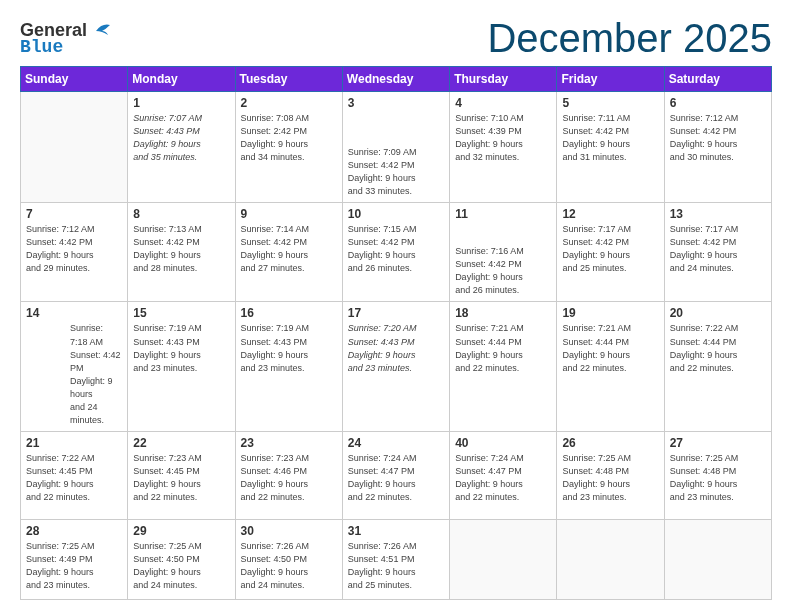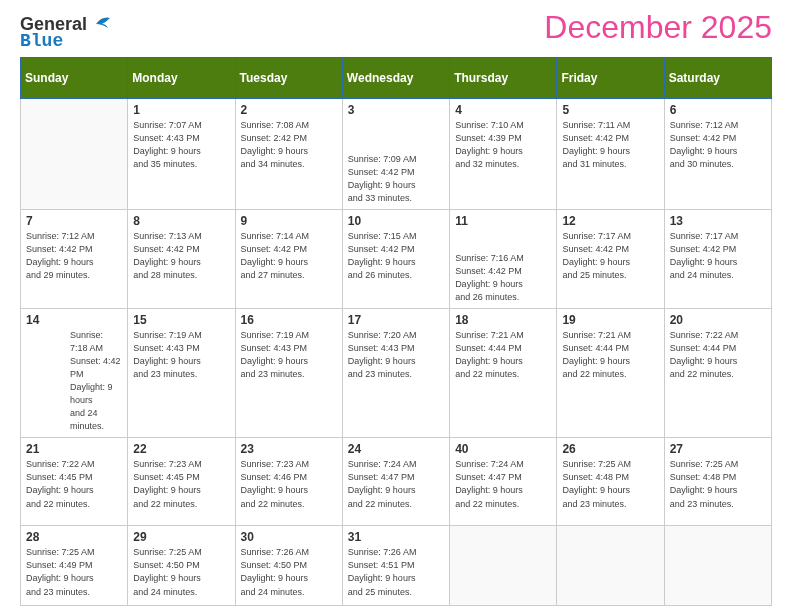--- a/index.html
+++ b/index.html
@@ -9,61 +9,60 @@
       font-family: Arial, sans-serif;
       background: #fff;
       overflow: hidden;
     }
     .page {
       width: 792px;
       height: 612px;
       padding: 16px 20px 12px 20px;
       display: flex;
       flex-direction: column;
-      justify-content: center;
     }
     .header {
       display: flex;
       align-items: flex-start;
       justify-content: space-between;
       margin-bottom: 6px;
     }
     .logo {
       display: flex;
       flex-direction: column;
       align-items: flex-start;
       margin-top: 4px;
     }
     .title-block {
       text-align: right;
     }
     .main-title {
-      font-size: 32px;
-      color: #ec4899;
+      font-size: 40px;
+      color: #0c4a6e;
       font-weight: normal;
       line-height: 1.1;
     }
     .subtitle {
       font-size: 14px;
       color: #555;
       margin-top: 2px;
     }
     .calendar {
       flex: 1;
       border: 1px solid #ccc;
       border-collapse: collapse;
       width: 100%;
       table-layout: fixed;
     }
     .calendar th {
-      background: #4d7c0f;
+      background: #6d28d9;
       color: #fff;
       font-size: 12px;
       font-weight: bold;
-      padding: 13px 4px;
+      padding: 5px 4px;
       border: 1px solid #2a6aaf;
       text-align: left;
       margin-top: 16px;
     }
     .calendar td {
       border: 1px solid #ccc;
       vertical-align: top;
       padding: 4px 5px;
       font-size: 9.5px;
       color: #333;
@@ -117,21 +116,21 @@
         <th>Thursday</th>
         <th>Friday</th>
         <th>Saturday</th>
       </tr>
     </thead>
     <tbody id="calendar-body">
     <tr>
           <td class="empty-cell"></td>
           <td>
             <span class="day-num">1</span>
-            <div class="day-info" style="white-space: pre-line;">Sunrise: 7:07 AM
+            <div class="day-info" style="white-space: pre-line; font-style: italic;">Sunrise: 7:07 AM
 Sunset: 4:43 PM
 Daylight: 9 hours
 and 35 minutes.</div>
           </td>
           <td>
             <span class="day-num">2</span>
             <div class="day-info" style="white-space: pre-line;">Sunrise: 7:08 AM
 Sunset: 2:42 PM
 Daylight: 9 hours
 and 34 minutes.</div>
@@ -233,21 +232,21 @@
           </td>
           <td>
             <span class="day-num">16</span>
             <div class="day-info" style="white-space: pre-line;">Sunrise: 7:19 AM
 Sunset: 4:43 PM
 Daylight: 9 hours
 and 23 minutes.</div>
           </td>
           <td>
             <span class="day-num">17</span>
-            <div class="day-info" style="white-space: pre-line;">Sunrise: 7:20 AM
+            <div class="day-info" style="white-space: pre-line; font-style: italic;">Sunrise: 7:20 AM
 Sunset: 4:43 PM
 Daylight: 9 hours
 and 23 minutes.</div>
           </td>
           <td>
             <span class="day-num">18</span>
             <div class="day-info" style="white-space: pre-line;">Sunrise: 7:21 AM
 Sunset: 4:44 PM
 Daylight: 9 hours
 and 22 minutes.</div>

